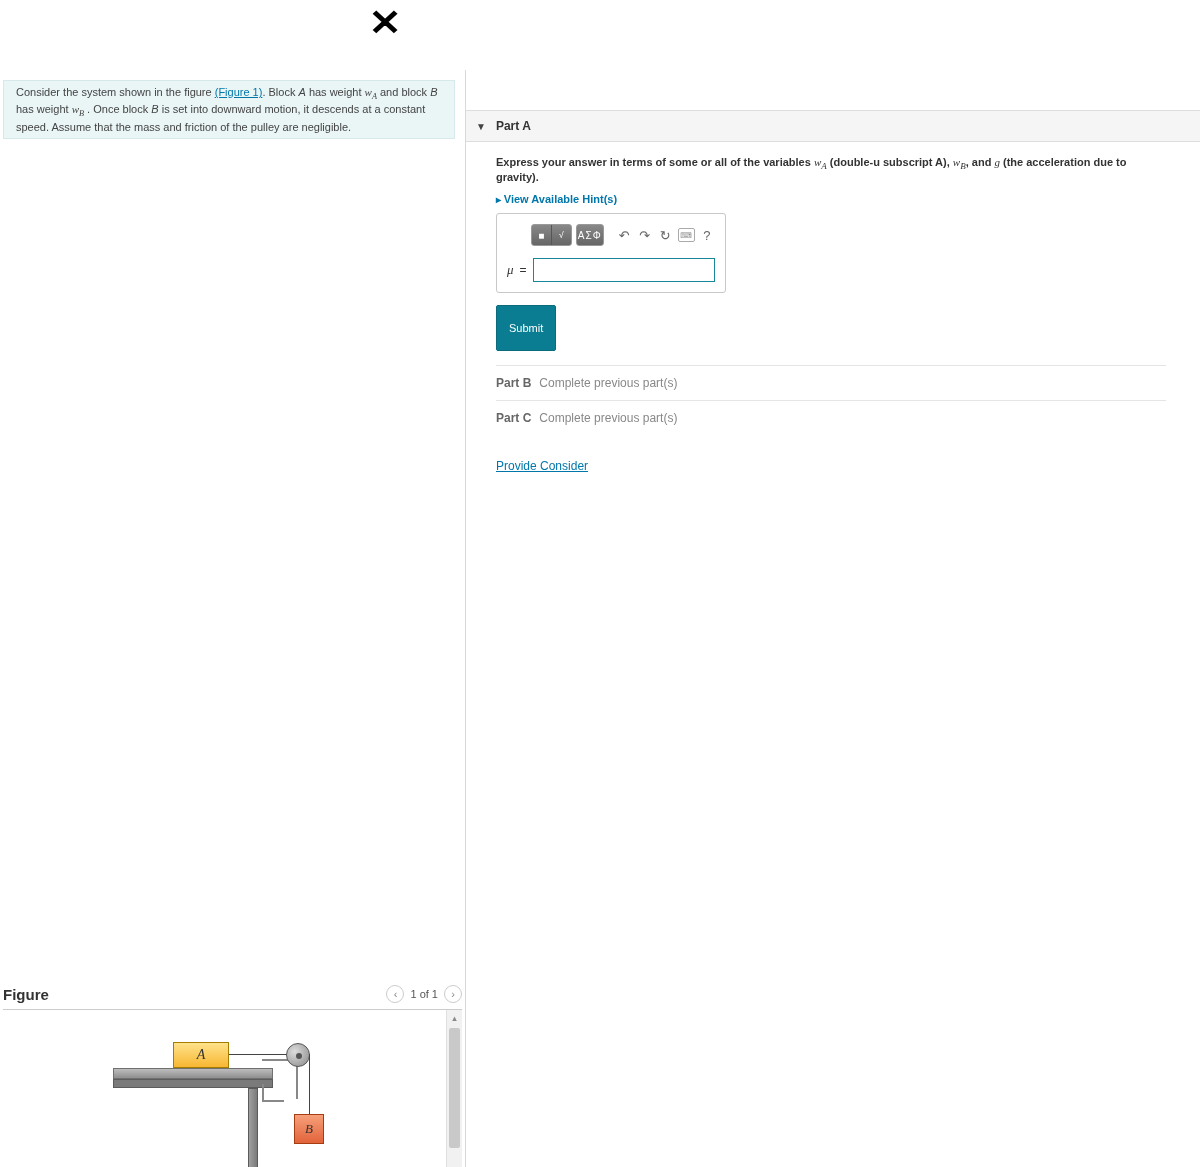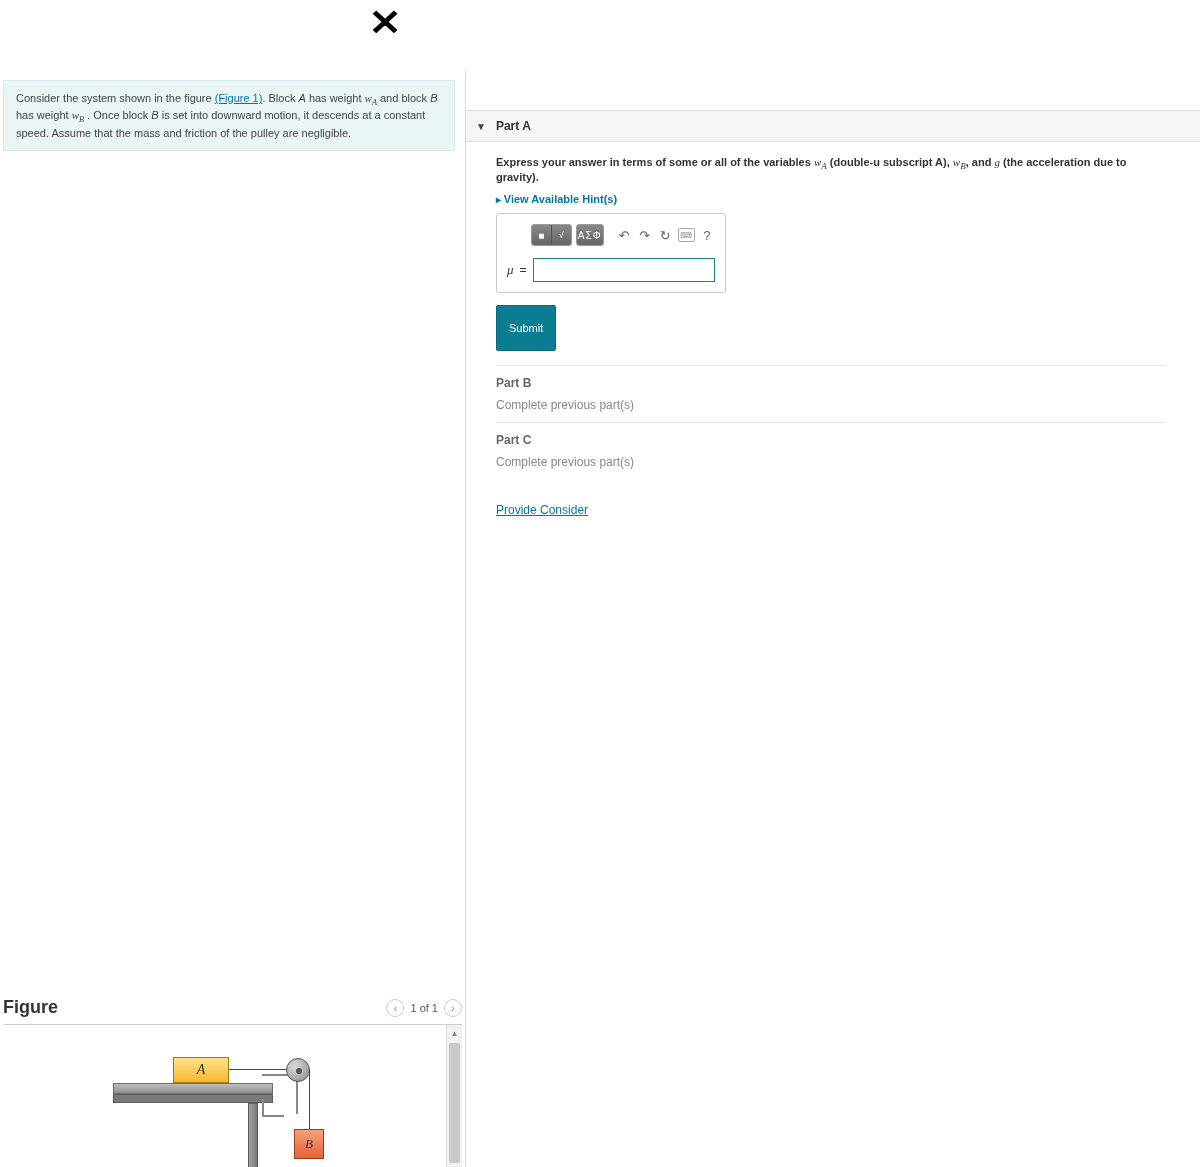--- a/index.html
+++ b/index.html
@@ -35,39 +35,39 @@
     flex-direction: column;
     position: relative;
   }
   .right-col {
     flex: 1;
     padding-top: 40px;
   }
   .prompt-box {
     background: #eaf5f6;
     border: 1px solid #d6eaec;
-    padding: 10px 12px;
+    padding: 4px 12px;
     margin: 10px 10px 10px 3px;
     color: #444;
     line-height: 1.35;
   }
   .prompt-box a { color: #0077aa; text-decoration: underline; }
   .fig-spacer { flex: 1; min-height: 830px; }
   .figure-section {
     padding: 0 3px 0 3px;
   }
   .figure-header {
     display: flex;
     align-items: center;
     justify-content: space-between;
     border-bottom: 1px solid #ccc;
     padding: 6px 0;
   }
   .figure-title {
-    font-size: 18px;
+    font-size: 15px;
     font-weight: 600;
     color: #333;
   }
   .pager {
     display: flex;
     align-items: center;
     gap: 6px;
     font-size: 11px;
     color: #555;
   }
@@ -306,21 +306,20 @@
     cursor: pointer;
     border-radius: 2px;
   }
   .part-locked {
     display: flex;
     gap: 8px;
     padding: 10px 0 10px 0;
     border-top: 1px solid #e5e5e5;
     font-size: 12px;
     color: #888;
-    flex-direction: column;
   }
   .part-locked .pl-label {
     font-weight: bold; color: #666;
   }
   .feedback-link {
     display: inline-block;
     margin-top: 24px;
     color: #0077aa;
     text-decoration: underline;
     font-size: 12px;

